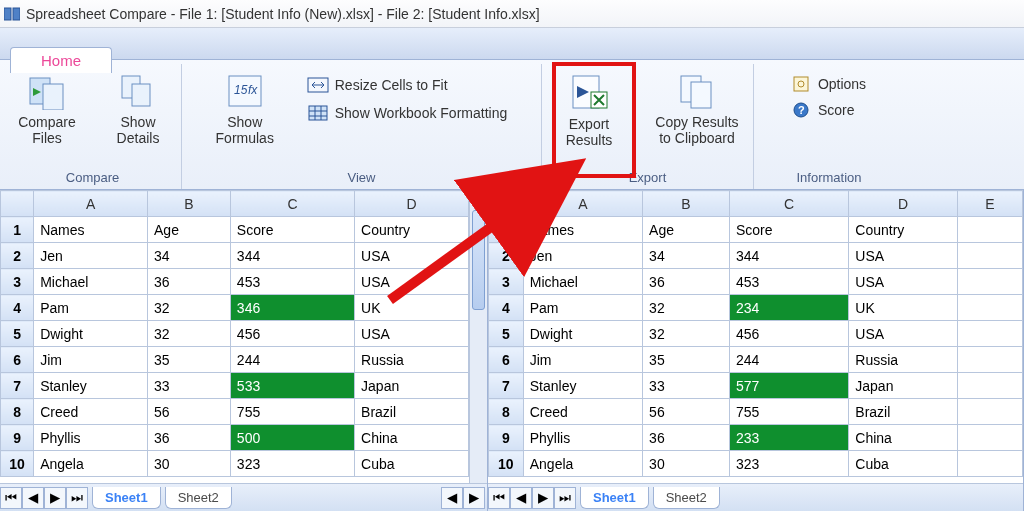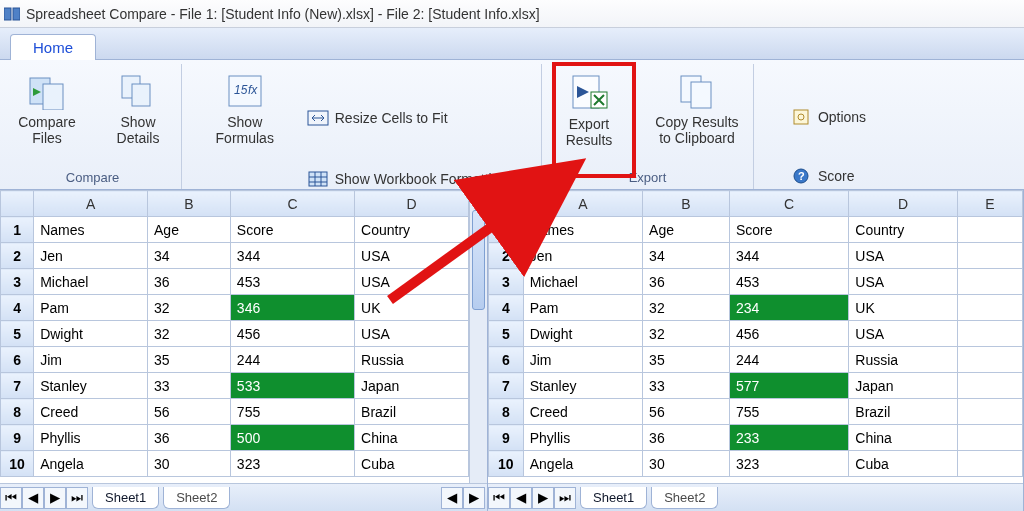--- a/index.html
+++ b/index.html
@@ -30,24 +30,24 @@
   height: 32px;
   background: linear-gradient(#e6eefb,#ccd9ef);
   border-bottom: 1px solid #9fb3d6;
   display:flex; align-items:flex-end; padding-left:10px;
 }
 .tab {
   background:#fff;
   border:1px solid #9fb3d6;
   border-bottom:none;
   border-radius:4px 4px 0 0;
-  padding:4px 22px;
+  padding:4px 30px;
   font-size:15px;
-  color:#1d4ed8;
-  position:relative; top:1px;
+  color:#ec4899;
+  position:relative; top:14px;
 }
 .ribbon {
   height: 130px;
   background: linear-gradient(#f6f9fe,#e9eff9);
   border-bottom: 1px solid #9fb3d6;
   display:flex;
   padding:4px 4px 0 4px;
 }
 .group {
   display:flex; flex-direction:column; align-items:center;
@@ -65,21 +65,20 @@
   width:70px; padding:4px 2px;
   cursor:pointer; text-align:center; color:#333;
   line-height:1.15;
   border:2px solid transparent;
 }
 .big-btn svg { margin-bottom:4px; }
 .small-btn {
   display:flex; align-items:center; gap:6px;
   padding:3px 6px; cursor:pointer; color:#333;
   line-height:1.2;
-  margin-top:33px;
 }
 .small-btn svg { flex:0 0 auto; }
 .vstack { display:flex; flex-direction:column; gap:2px; }
 
 .workspace {
   display:flex; height: 321px;
 }
 .pane {
   position:relative;
   display:flex; flex-direction:column;
@@ -132,21 +131,21 @@
 .sheet-nav { display:flex; gap:0; }
 .sheet-nav button{
   width:22px; height:22px; border:1px solid #9fb3d6; background:#f3f7fc;
   cursor:pointer; display:flex; align-items:center; justify-content:center;
 }
 .sheet-tab {
   border:1px solid #9fb3d6; border-top:none; padding:3px 12px;
   background:#fff; margin-left:4px; font-size:13px; color:#4a4a4a;
   border-radius:0 0 6px 6px;
 }
-.sheet-tab.active { font-weight:normal; color:#0f172a; }
+.sheet-tab.active { font-weight:bold; color:#3b82f6; }
 .hscroll { flex:1; display:flex; justify-content:flex-end; gap:0; padding-right:2px;}
 .hscroll button{
   width:22px; height:22px; border:1px solid #9fb3d6; background:#f3f7fc;
   cursor:pointer; display:flex;align-items:center;justify-content:center;
 }
 .highlight-box {
   position:absolute;
   border:4px solid #e11313;
   pointer-events:none;
   z-index:20;

